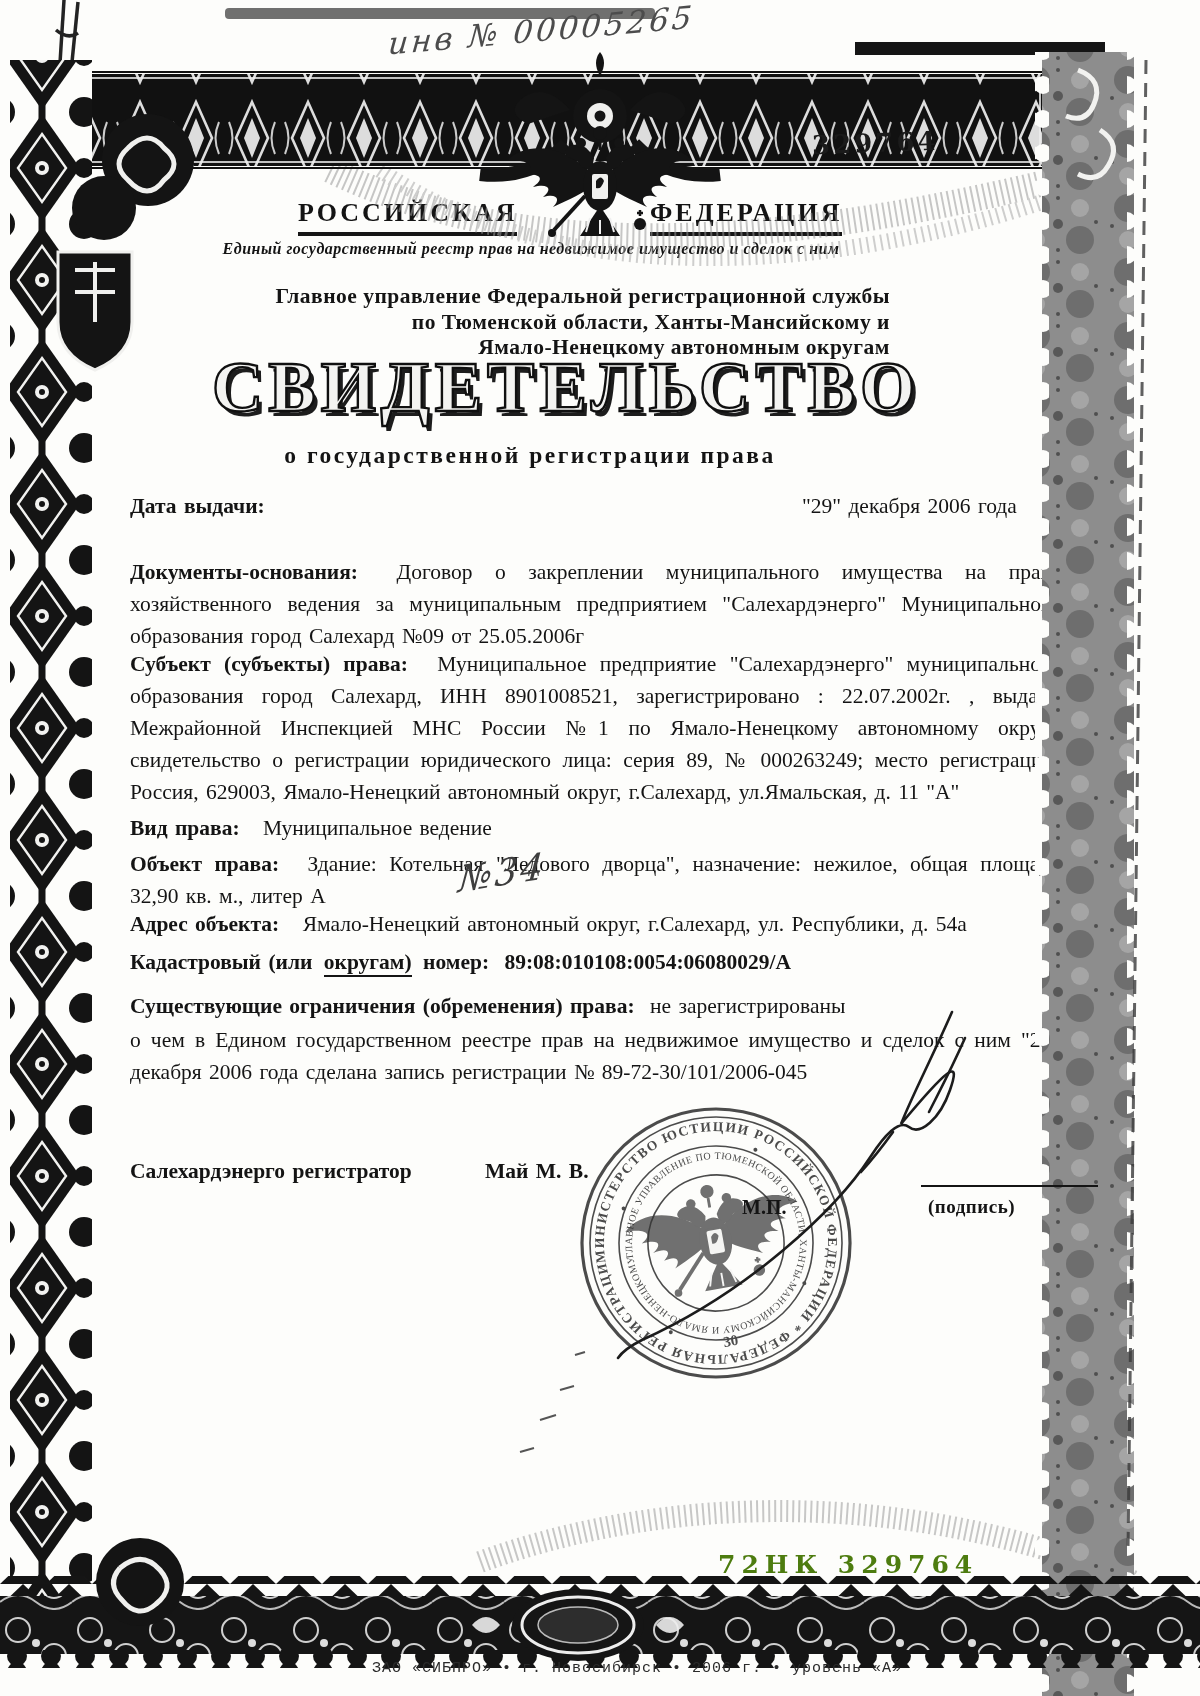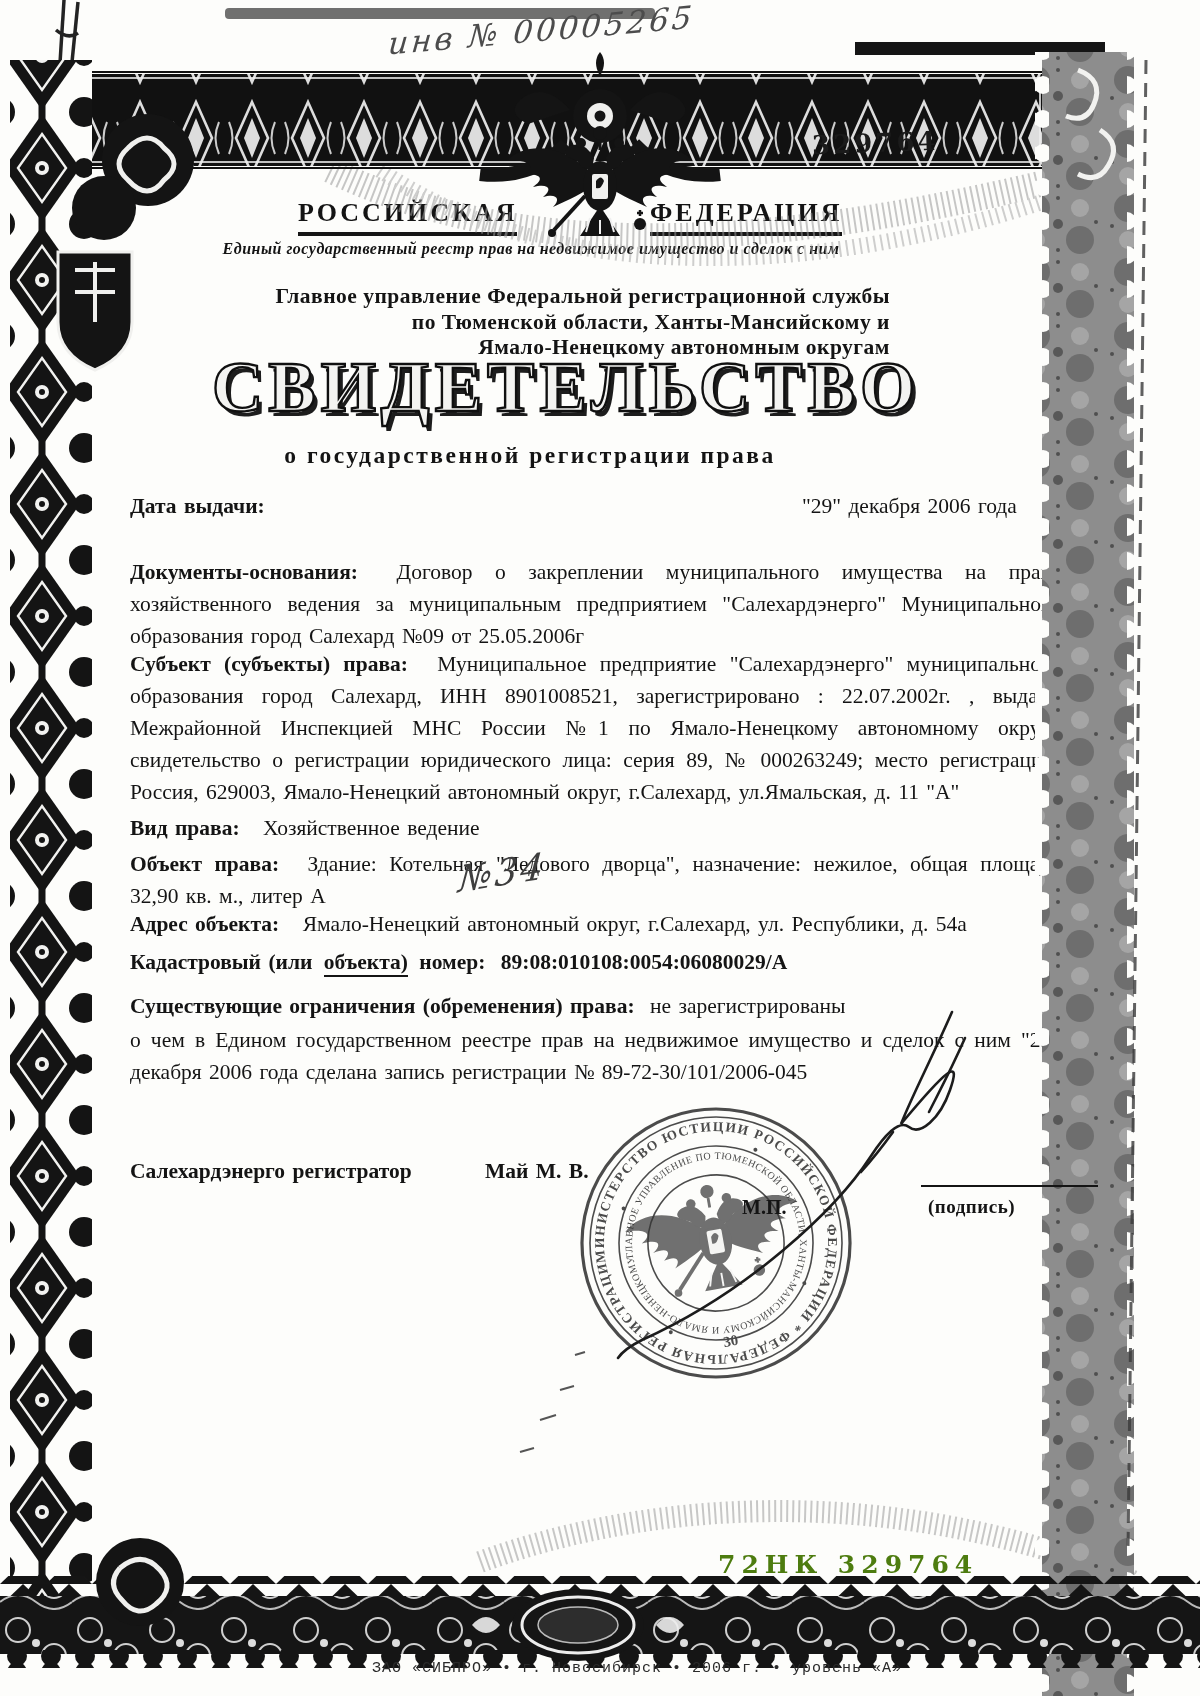--- a/index.html
+++ b/index.html
@@ -88,36 +88,36 @@
       <span>Договор о закреплении муниципального имущества на праве хозяйственного ведения за муниципальным предприятием "Салехардэнерго" Муниципального образования город Салехард №09 от 25.05.2006г</span>
     </div>
 
     <div class="row" style="top:648px">
       <span class="lbl">Субъект (субъекты) права:</span>
       <span>Муниципальное предприятие "Салехардэнерго" муниципального образования город Салехард, ИНН 8901008521, зарегистрировано : 22.07.2002г. , выдано Межрайонной Инспекцией МНС России №1 по Ямало-Ненецкому автономному округу свидетельство о регистрации юридического лица: серия 89, № 000263249; место регистрации: Россия, 629003, Ямало-Ненецкий автономный округ, г.Салехард, ул.Ямальская, д. 11 "А"</span>
     </div>
 
     <div class="row" style="top:812px">
       <span class="lbl">Вид права:</span>
-      <span>Хозяйственное ведение</span>
+      <span>Муниципальное ведение</span>
     </div>
 
     <div class="row" style="top:848px">
       <span class="lbl">Объект права:</span>
       <span>Здание: Котельная "Ледового дворца", назначение: нежилое, общая площадь 32,90 кв. м., литер А</span>
     </div>
 
     <div class="row" style="top:908px">
       <span class="lbl">Адрес объекта:</span>
       <span>Ямало-Ненецкий автономный округ, г.Салехард, ул. Республики, д. 54а</span>
     </div>
 
     <div class="row" style="top:946px">
       <span class="lbl" style="margin-right:4px">Кадастровый (или</span>
-      <span class="lbl u" style="margin-right:4px">объекта)</span>
+      <span class="lbl u" style="margin-right:4px">округам)</span>
       <span class="lbl" style="margin-right:8px">номер:</span>
       <span class="bold">89:08:010108:0054:06080029/А</span>
     </div>
 
     <div class="row" style="top:990px">
       <span class="lbl" style="margin-right:8px">Существующие ограничения (обременения) права:</span>
       <span>не зарегистрированы</span>
     </div>
 
     <div class="row" style="top:1024px">о чем в Едином государственном реестре прав на недвижимое имущество и сделок с ним  "29" декабря 2006 года сделана запись регистрации № 89-72-30/101/2006-045</div>

